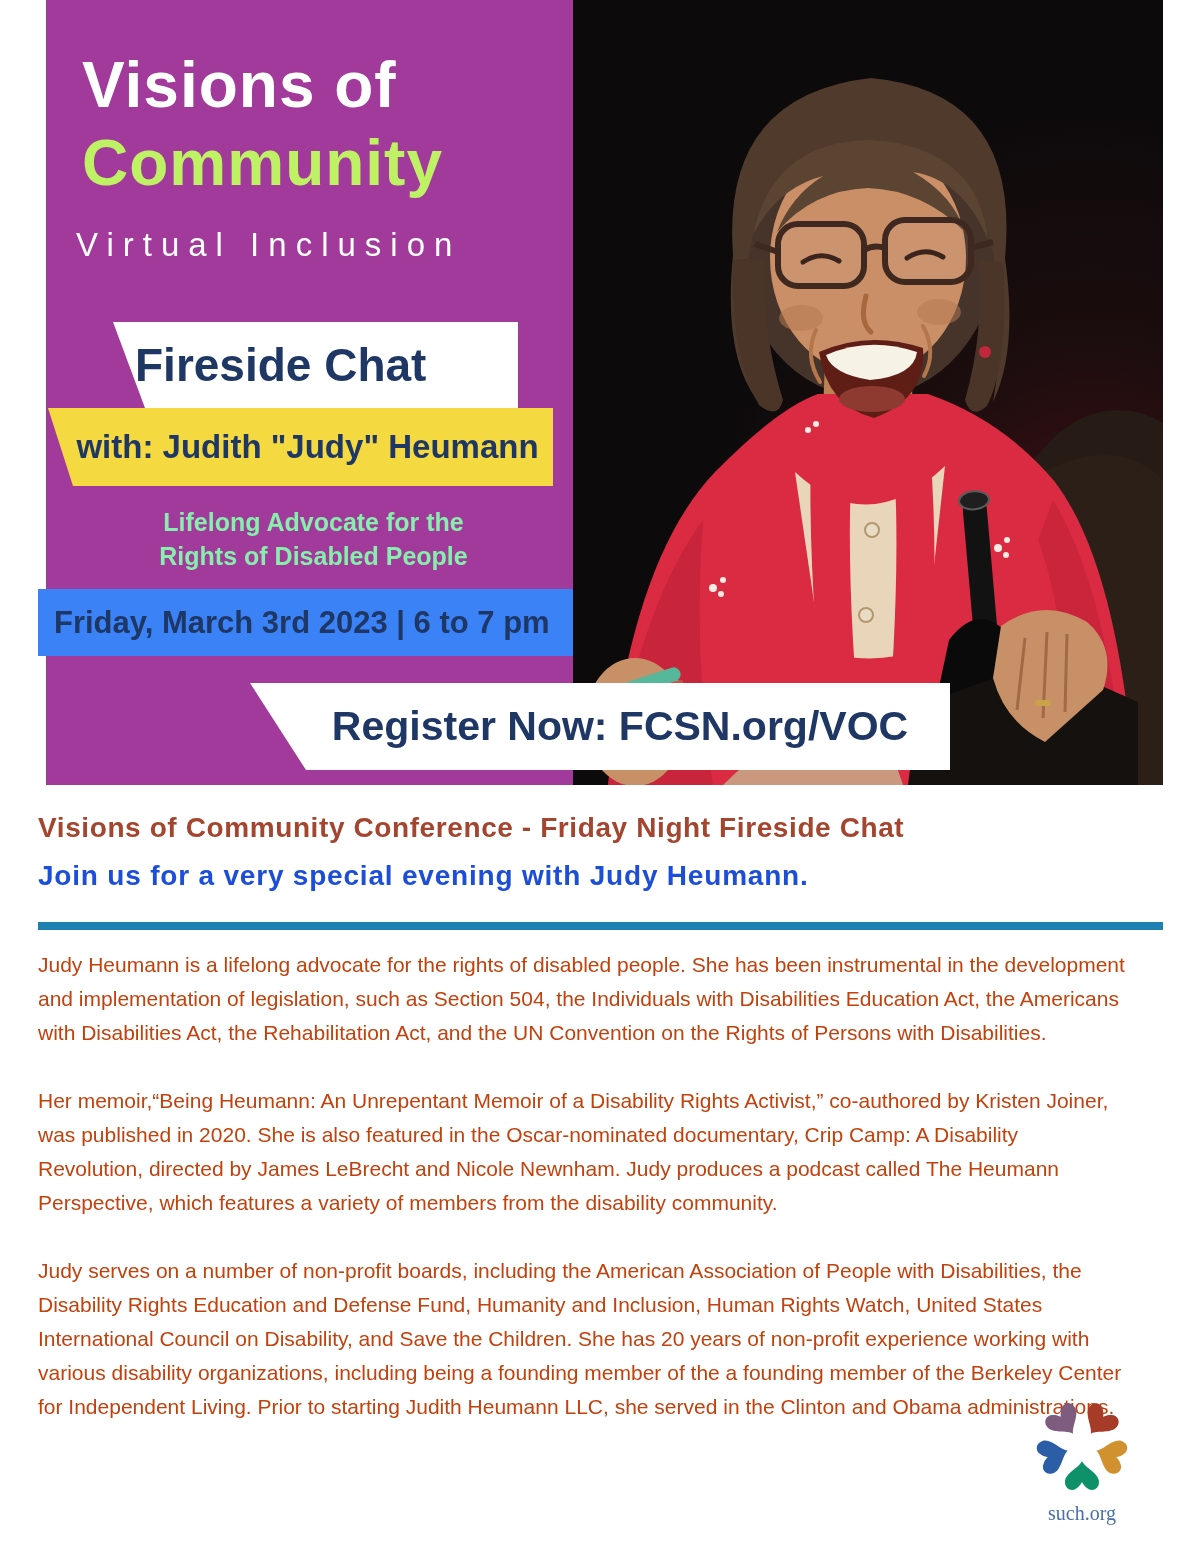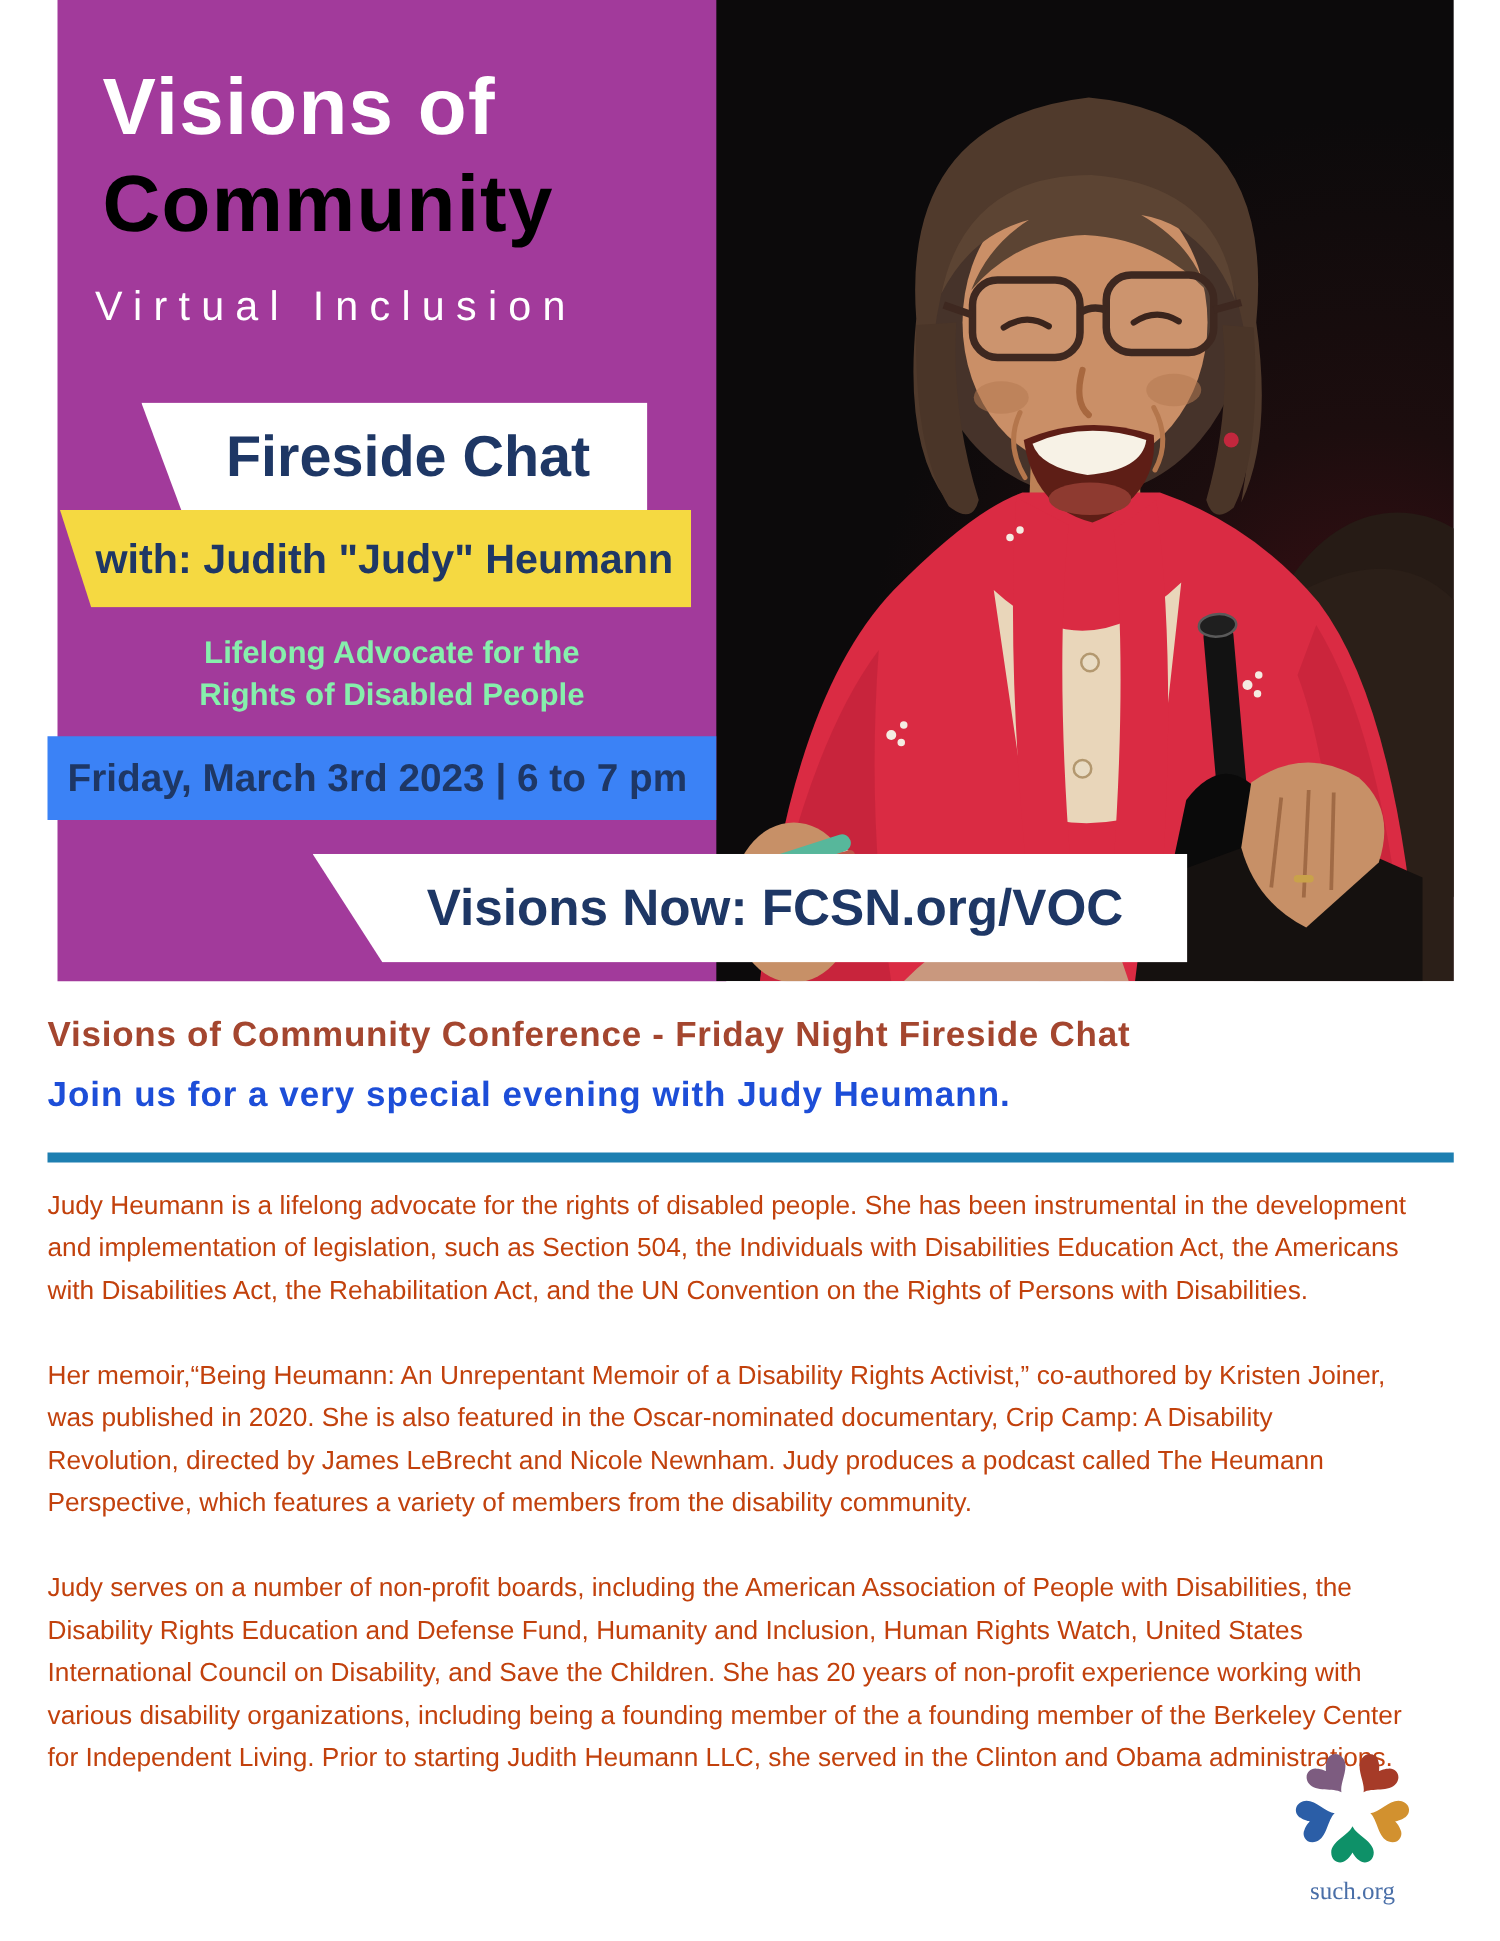--- a/index.html
+++ b/index.html
@@ -5,26 +5,26 @@
   html,body{margin:0;padding:0;}
   body{
     width:1200px;height:1553px;background:#ffffff;position:relative;
     font-family:"Liberation Sans", sans-serif;
     -webkit-font-smoothing:antialiased;
   }
   .flyer{position:absolute;left:38px;top:0;width:1125px;height:785px;}
   .purple-panel{position:absolute;left:8px;top:0;width:535px;height:785px;background:#a23a9b;}
   .photo{position:absolute;left:535px;top:0;width:590px;height:785px;overflow:hidden;}
   .title1{position:absolute;left:36px;top:48px;font-size:64px;font-weight:bold;color:#ffffff;letter-spacing:1px;}
-  .title2{position:absolute;left:36px;top:126px;font-size:64px;font-weight:bold;color:#000000;letter-spacing:1px;}
+  .title2{position:absolute;left:36px;top:126px;font-size:64px;font-weight:bold;color:#bef264;letter-spacing:1px;}
   .subtitle{position:absolute;left:30px;top:226px;font-size:33px;font-weight:400;color:#ffffff;letter-spacing:9px;white-space:nowrap;}
   .banner-fireside{
     position:absolute;left:75px;top:322px;width:405px;height:86px;background:#ffffff;
     clip-path:polygon(0 0,100% 0,100% 100%,32px 100%);
-    display:flex;align-items:center;justify-content:center;
+    display:flex;align-items:center;justify-content:flex-start;
   }
   .banner-fireside span{font-size:46px;font-weight:bold;color:#1e3765;padding-left:22px;}
   .banner-with{
     position:absolute;left:10px;top:408px;width:505px;height:78px;background:#f5d941;
     clip-path:polygon(0 0,100% 0,100% 100%,25px 100%);
     display:flex;align-items:center;justify-content:center;
   }
   .banner-with span{font-size:33px;font-weight:bold;color:#1e3765;padding-left:14px;white-space:nowrap;}
   .tagline{
     position:absolute;left:0;top:505px;width:535px;text-align:center;
@@ -176,21 +176,21 @@
 
   <div class="banner-with">
     <span>with: Judith "Judy" Heumann</span>
   </div>
 
   <div class="banner-date">
     <span>Friday, March 3rd 2023 | 6 to 7 pm</span>
   </div>
 
   <div class="banner-register">
-    <span>Visions Now: FCSN.org/VOC</span>
+    <span>Register Now: FCSN.org/VOC</span>
   </div>
 
 </div>
 
 <div class="section-title">
   <h1>Visions of Community Conference - Friday Night Fireside Chat</h1>
   <h2>Join us for a very special evening with Judy Heumann.</h2>
 </div>
 
 <div class="rule"></div>

